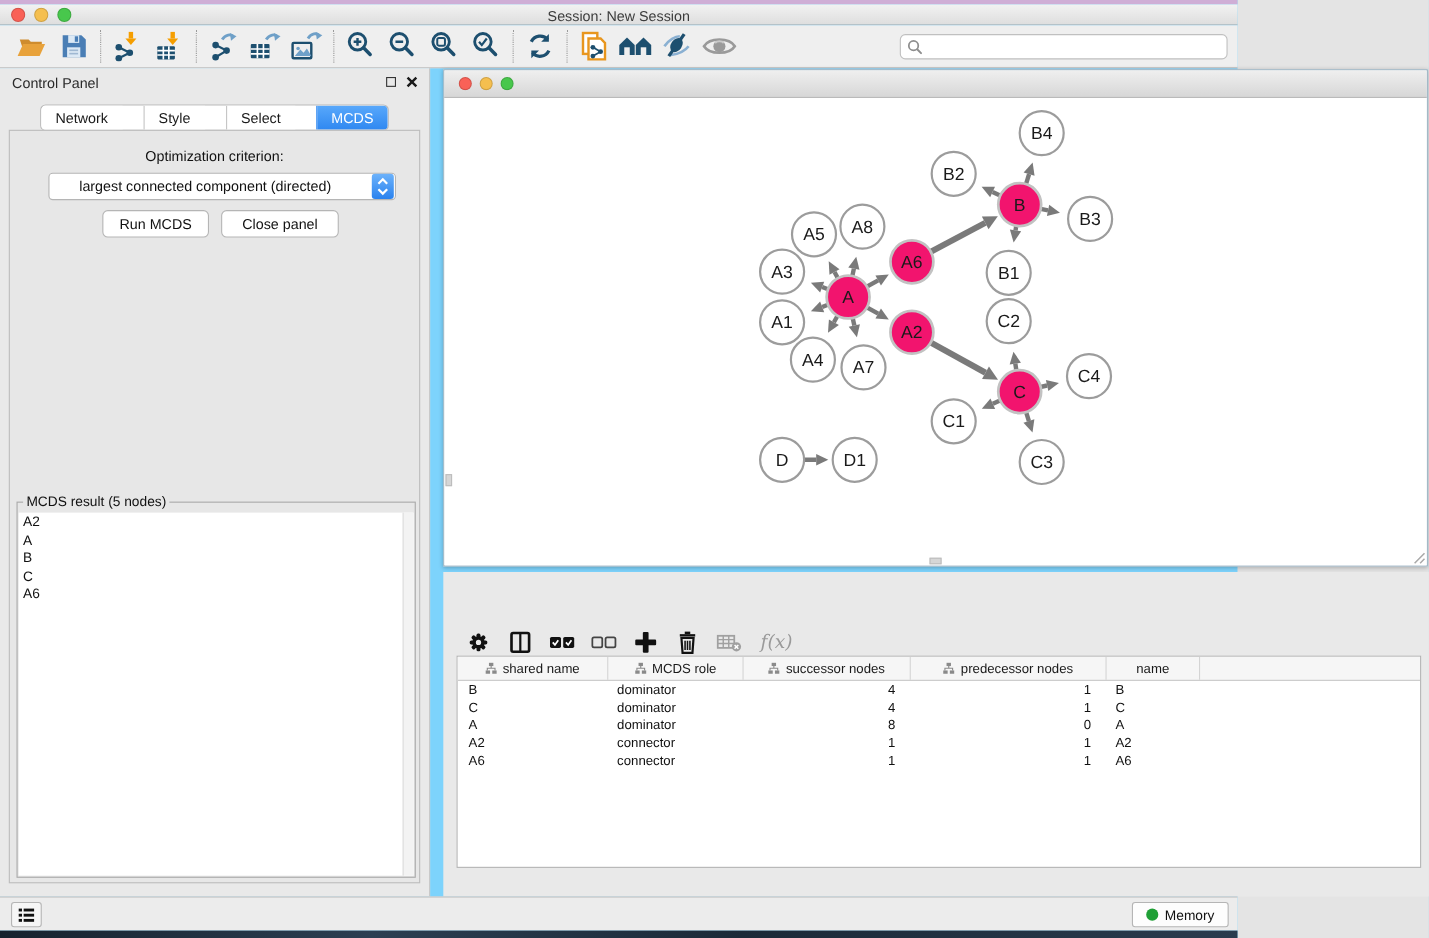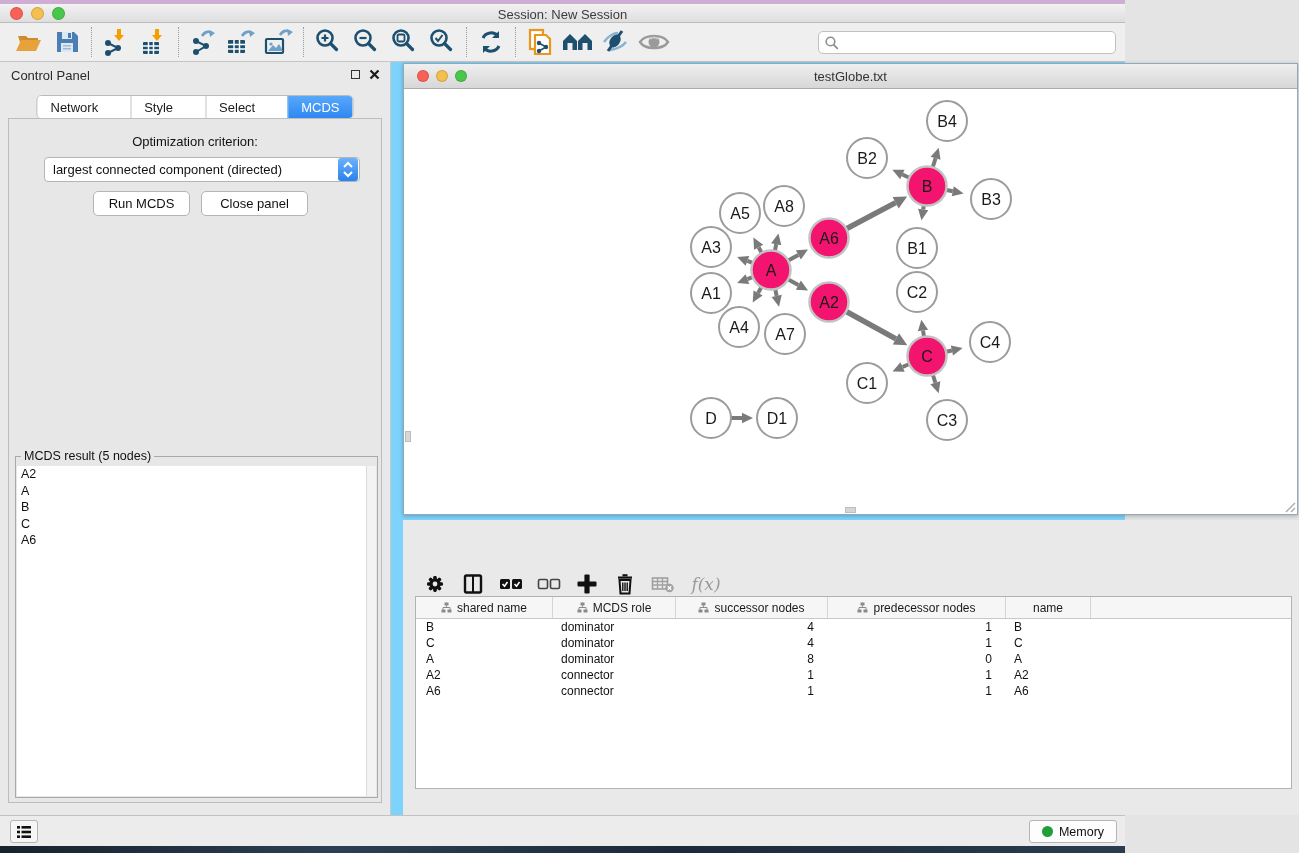--- a/index.html
+++ b/index.html
@@ -41,21 +41,21 @@
   .seg:first-child { border-left:none; }
   .seg.active { background:linear-gradient(#58a8fb,#2f88f1); color:#fff; border-left-color:#2f88f1; }
 
   .cp-tabs { left:50%; transform:translateX(-50%); top:33px; }
 
   .cp-content { position:absolute; left:8px; right:8px; top:56px; bottom:12px;
     background:#e7e7e7; border:1px solid #bdbdbd; }
   .opt-label { position:absolute; left:0; right:0; top:15px; text-align:center; font-size:13px; color:#111; }
   .combo { position:absolute; left:35px; top:38px; width:316px; height:25px; background:#fff;
     border:1px solid #b5b5b5; border-radius:4px; display:flex; align-items:center; }
-  .combo-text { flex:1; font-size:13px; color:#111; padding-left:8px; white-space:nowrap; }
+  .combo-text { flex:1; font-size:13px; color:#111; padding-left:27px; white-space:nowrap; }
   .combo-stepper { width:20px; height:23px; margin-right:1px; border-radius:3px;
     background:linear-gradient(#6cb2fb,#2a82ee); position:relative; }
   .btn { position:absolute; height:25px; background:#fff; border:1px solid #b5b5b5; border-radius:5px;
     font-size:13px; color:#111; display:flex; align-items:center; justify-content:center; }
   .groupbox { position:absolute; left:6px; right:3px; top:337px; bottom:4px; border:1px solid #a9a9a9; }
   .group-legend { position:absolute; top:-8px; left:5px; background:#e7e7e7; padding:0 3px;
     font-size:12.5px; color:#111; }
   .result-list { position:absolute; left:1px; right:1px; top:9px; bottom:1px; background:#fff; }
   .result-scroll { position:absolute; right:0; top:0; bottom:0; width:10px; background:#f3f3f3;
     border-left:1px solid #dcdcdc; }
@@ -309,21 +309,20 @@
     </div>
   </div>
 
   <div class="net-window">
     <div class="net-titlebar">
       <div class="net-lights">
         <span class="light red"></span>
         <span class="light yellow"></span>
         <span class="light green"></span>
       </div>
-      <div class="title">testGlobe.txt</div>
     </div>
     <div class="net-canvas">
       <svg id="net-svg" width="893" height="425" viewBox="0 0 893 425">
           <line x1="367" y1="181" x2="354.6331059294894" y2="158.26087219293208" stroke="#7a7a7a" stroke-width="4"></line>
           <polygon points="349.37761451347956,148.59754926672048 359.2012222218803,155.77645806900017 350.06498963709845,160.745286316864" fill="#7a7a7a"></polygon>
           <line x1="367" y1="181" x2="372.2366629526859" y2="155.21950546370007" stroke="#7a7a7a" stroke-width="4"></line>
           <polygon points="374.42632211987706,144.43964494829748 377.33259701451254,156.2546170700086 367.14072889085924,154.18439385739154" fill="#7a7a7a"></polygon>
           <line x1="367" y1="181" x2="343.41609857477994" y2="171.95950445366566" stroke="#7a7a7a" stroke-width="4"></line>
           <polygon points="333.1448912844574,168.02220832570868 345.2773658352687,167.104024643695 341.55483131429116,176.81498426363632" fill="#7a7a7a"></polygon>
           <line x1="367" y1="181" x2="343.41609857477994" y2="190.04049554633434" stroke="#7a7a7a" stroke-width="4"></line>

